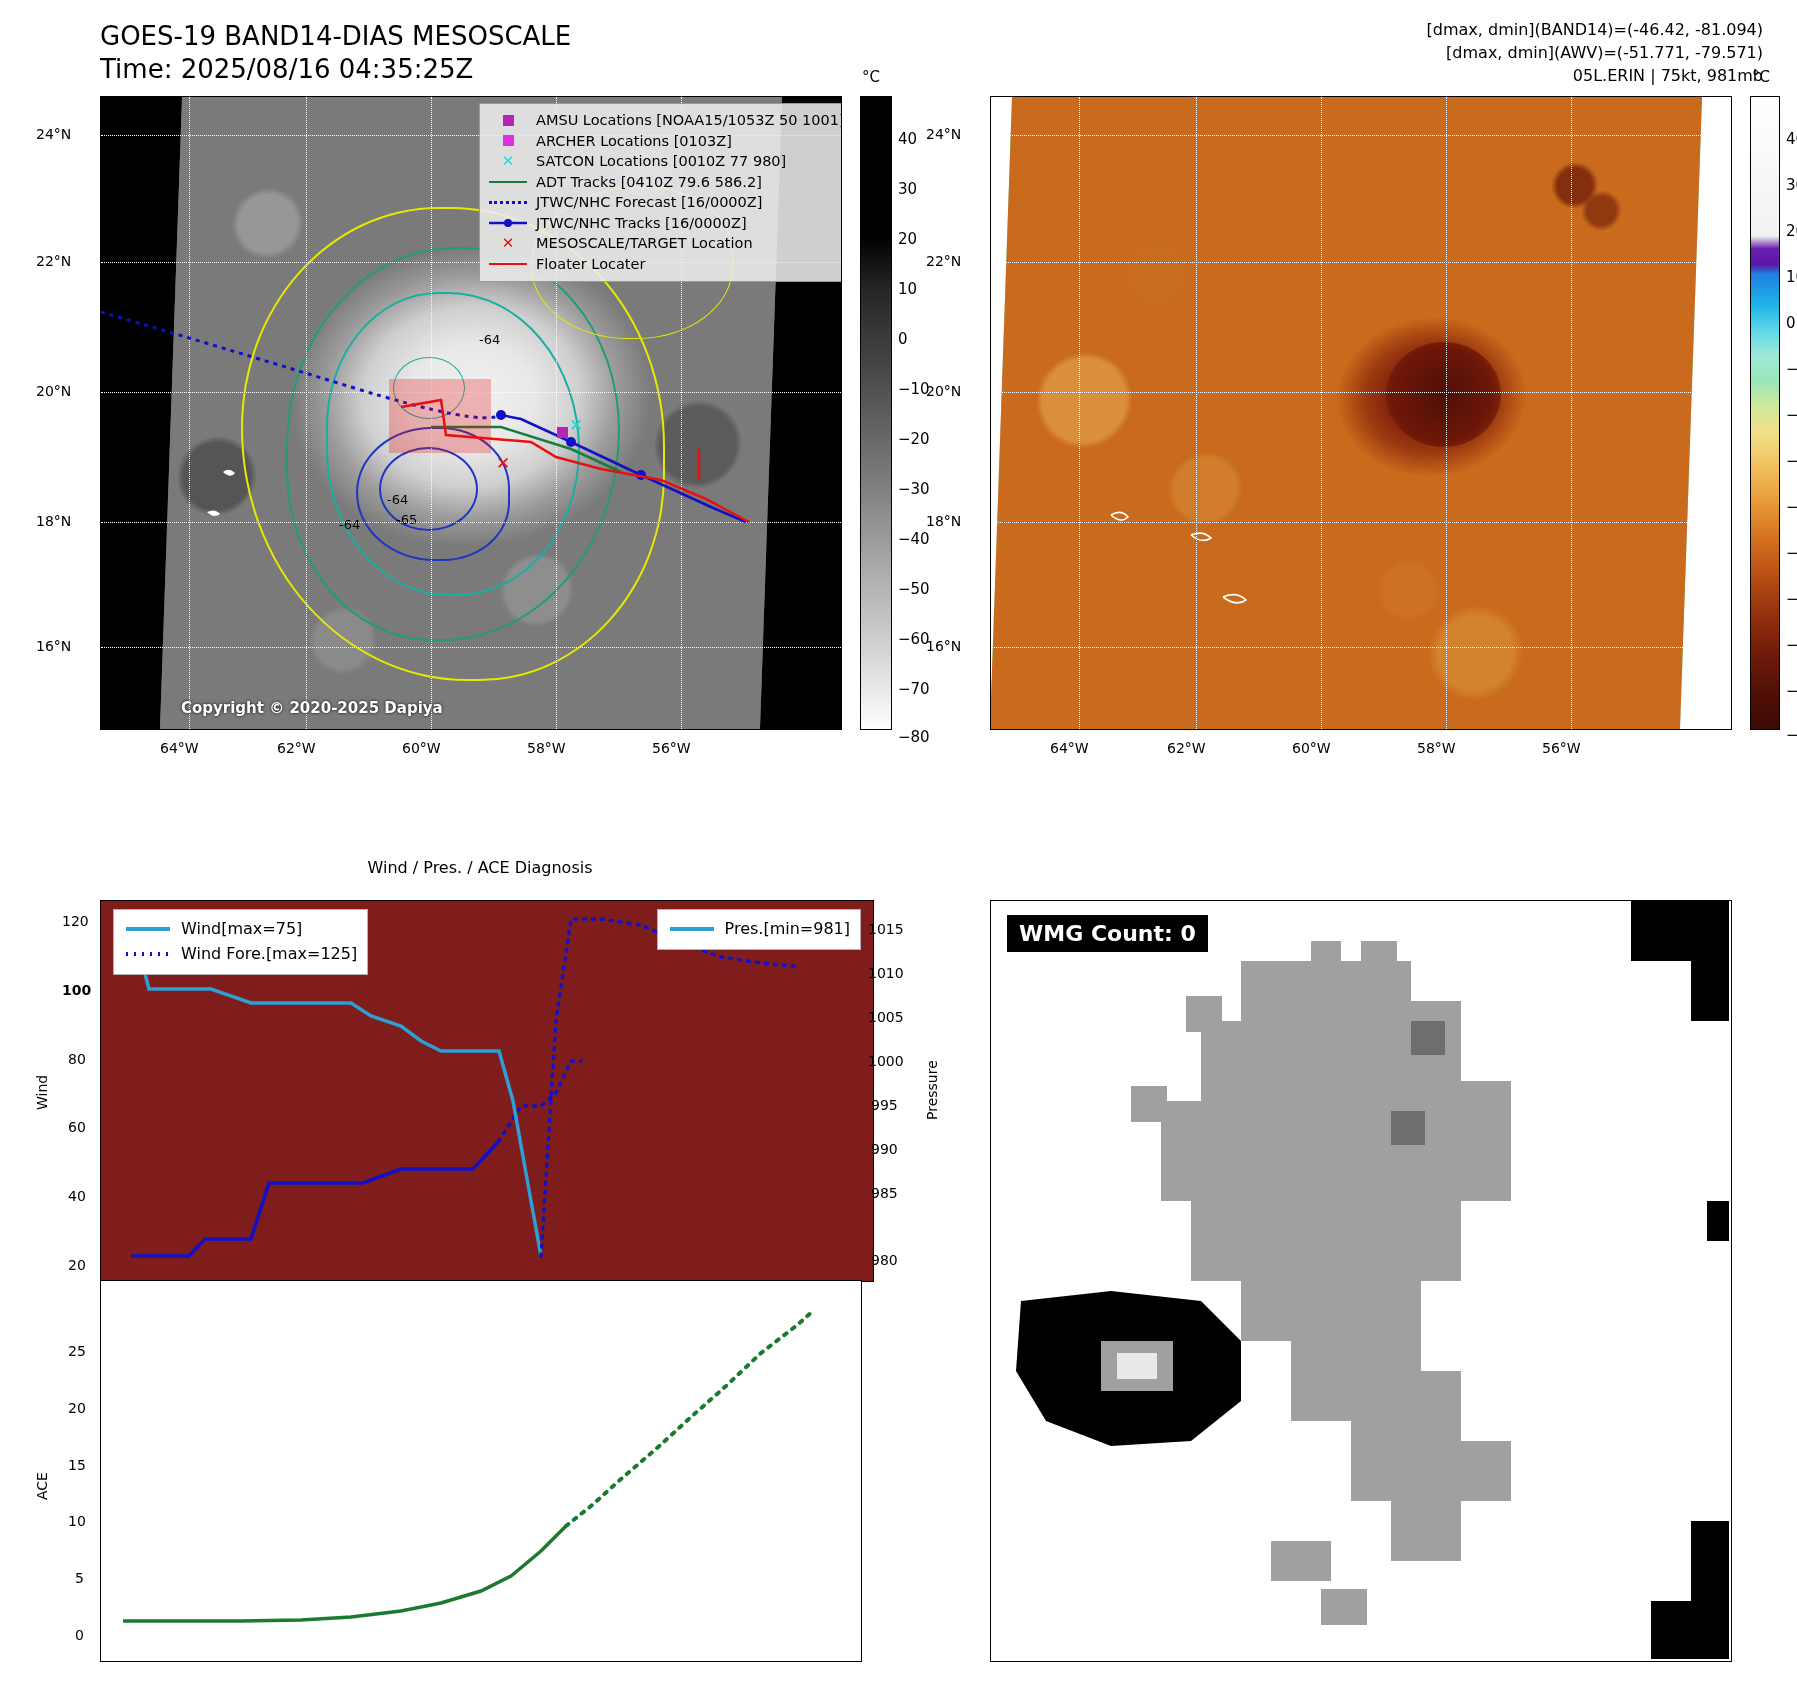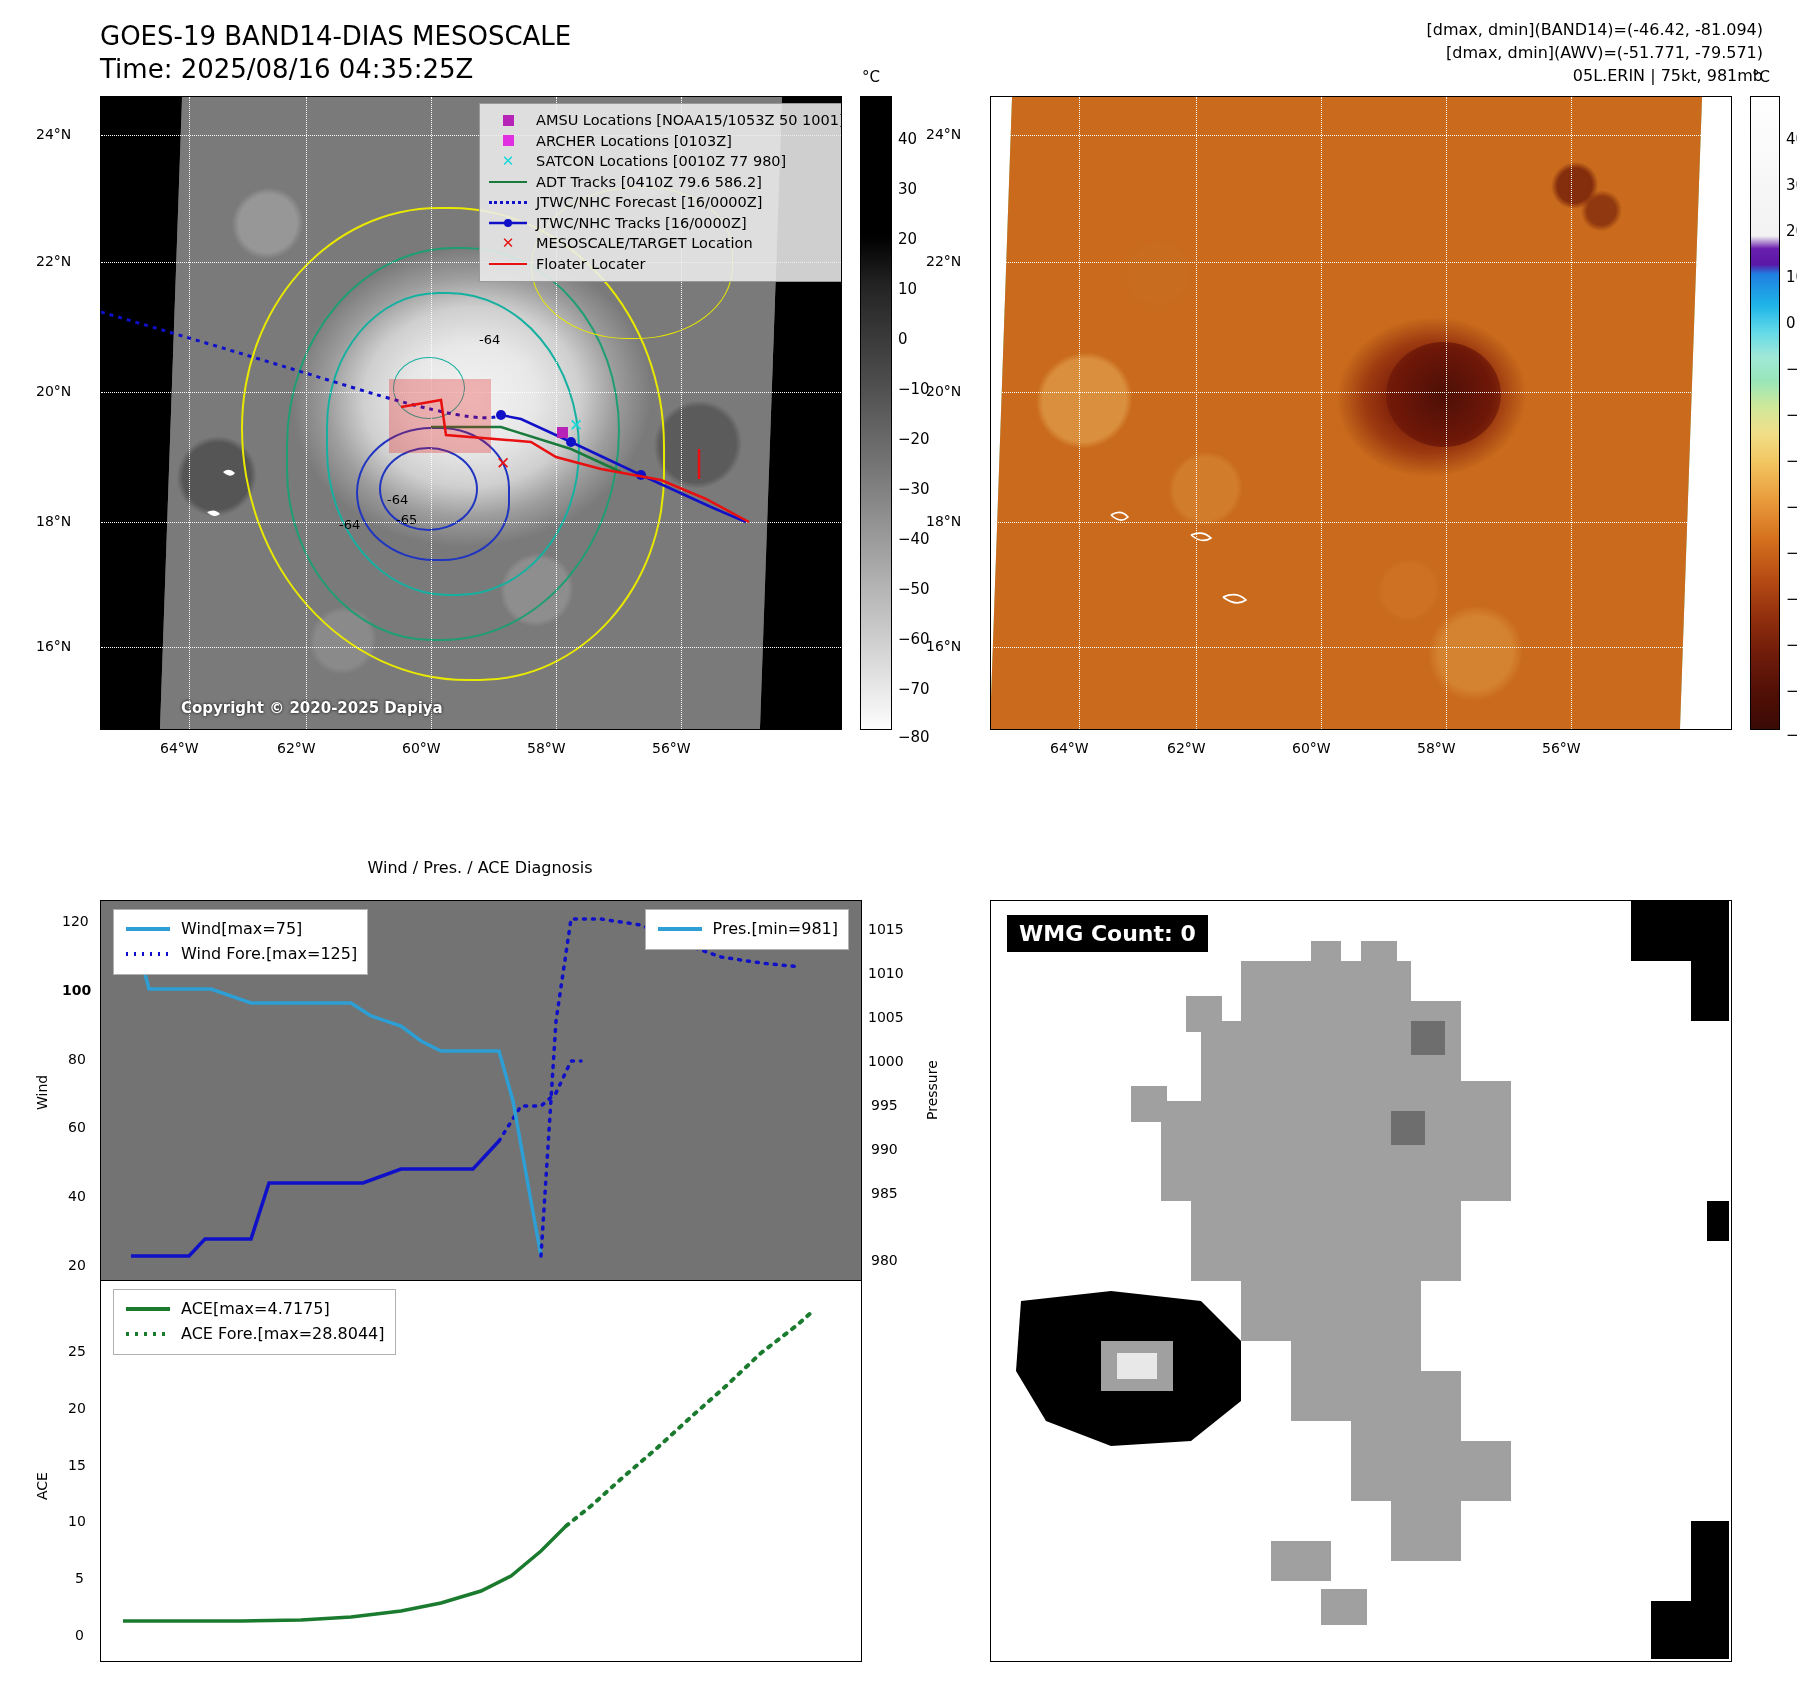--- a/index.html
+++ b/index.html
@@ -160,22 +160,23 @@
     width: 760px;
     text-align: center;
     font-size: 16px;
     color: #000;
   }
   #bl-plot-top {
     position: absolute;
     left: 100px; top: 900px;
     width: 760px; height: 380px;
     border: 1px solid #000;
-    background: #737373;
+    background: #7f1d1d;
     overflow: visible;
+    padding-left: 12px;
   }
   #bl-plot-bot {
     position: absolute;
     left: 100px; top: 1280px;
     width: 760px; height: 380px;
     border: 1px solid #000;
     background: #fff;
     overflow: visible;
   }
   .ylab {
@@ -488,34 +489,20 @@
     <div class="tick" style="left:871px; top:1141px;">990</div>
     <div class="tick" style="left:871px; top:1185px;">985</div>
     <div class="tick" style="left:871px; top:1252px;">980</div>
 
     <div id="bl-plot-bot">
       <svg width="758" height="378" style="position:absolute;left:0;top:0;">
         <polyline points="22,340 80,340 140,340 200,339 250,336 300,330 340,322 380,310 410,295 440,270 465,245" fill="none" stroke="#1a7a2e" stroke-width="3.5"></polyline>
         <polyline points="465,245 490,225 520,198 555,168 590,136 625,105 660,72 695,45 712,30" fill="none" stroke="#1a7a2e" stroke-width="4" stroke-dasharray="3 7" stroke-linecap="round"></polyline>
       </svg>
 
-      <div class="legbox" style="left:12px; top:8px;">
-        <div class="row">
-          <svg width="48" height="10">
-              <line x1="2" y1="5" x2="46" y2="5" stroke="#1a7a2e" stroke-width="4"></line>
-            </svg>
-          <span>ACE[max=4.7175]</span>
-        </div>
-        <div class="row">
-          <svg width="48" height="10">
-              <line x1="2" y1="5" x2="46" y2="5" stroke="#1a7a2e" stroke-width="4" stroke-dasharray="3 6"></line>
-            </svg>
-          <span>ACE Fore.[max=28.8044]</span>
-        </div>
-      </div>
     </div>
 
     <div class="ylab" style="left:34px; top:1500px; transform: rotate(-90deg);">ACE</div>
     <div class="tick" style="left:68px; top:1343px;">25</div>
     <div class="tick" style="left:68px; top:1400px;">20</div>
     <div class="tick" style="left:68px; top:1457px;">15</div>
     <div class="tick" style="left:68px; top:1513px;">10</div>
     <div class="tick" style="left:75px; top:1570px;">5</div>
     <div class="tick" style="left:75px; top:1627px;">0</div>
   </div>

